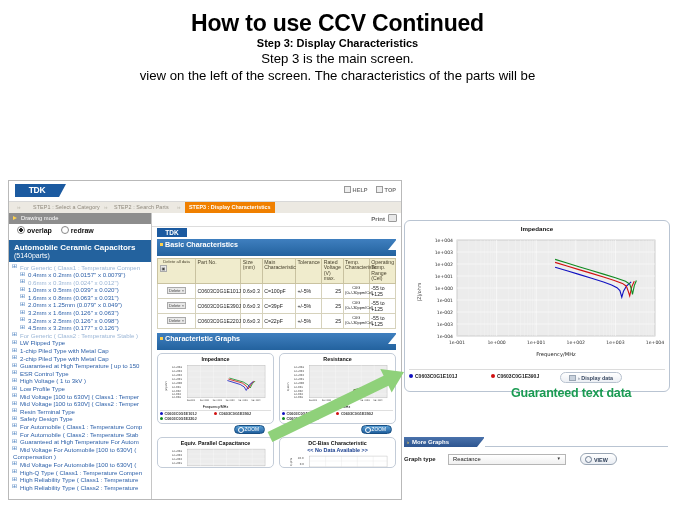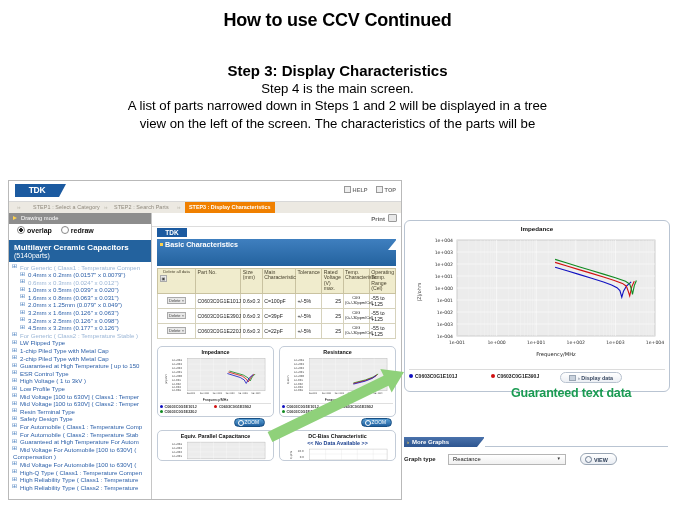--- a/index.html
+++ b/index.html
@@ -1,23 +1,23 @@
 <!DOCTYPE html>
 <html><head>
 <meta charset="utf-8">
 <style>
   html,body{margin:0;padding:0;background:#fff;}
   body{width:675px;height:506px;position:relative;overflow:hidden;
        font-family:"Liberation Sans",sans-serif;}
 
   
   .slide-head{position:absolute;left:0;top:0;width:675px;text-align:center;}
-  .slide-title{font-size:18px;font-weight:bold;color:#000;margin-top:10px;
+  .slide-title{font-size:23px;font-weight:bold;color:#000;margin-top:10px;
                letter-spacing:-.2px;}
-  .slide-sub{font-size:15px;font-weight:bold;color:#000;margin-top:31px;}
+  .slide-sub{font-size:11px;font-weight:bold;color:#000;margin-top:0;}
   .slide-body{font-size:13.2px;color:#000;line-height:1.32;margin-top:1px;
               padding:0 14px;}
 
   
   .app{position:absolute;left:8px;top:180px;width:392px;height:318px;
        background:#fff;border:1px solid #b9b9b9;overflow:hidden;}
 
   
   .app-titlebar{height:20px;background:#fff;position:relative;
                 border-bottom:1px solid #d8d8d8;}
@@ -76,21 +76,21 @@
   .rpane{position:absolute;left:143px;top:0;right:0;bottom:0;background:#fff;}
   .print-row{height:13px;position:relative;border-bottom:1px solid #ddd;
              background:#fff;}
   .print-btn{position:absolute;right:4px;top:1px;font-size:6px;color:#666;}
   .printer{display:inline-block;width:7px;height:6px;border:1px solid #999;
            background:#e8e8e8;vertical-align:-1px;margin-left:3px;border-radius:1px;}
   .tdk-small{position:absolute;left:5px;top:15px;width:30px;height:9px;
              background:#1b5aa0;color:#fff;font-size:6.5px;font-weight:bold;
              text-align:center;line-height:9px;}
   .sec{position:relative;margin:0 5px;}
-  .sec-head{height:27px;background:linear-gradient(#3f7fbf,#23629e);color:#fff;
+  .sec-head{height:17px;background:linear-gradient(#3f7fbf,#23629e);color:#fff;
             font-size:7.2px;font-weight:bold;line-height:11px;padding-left:8px;
             position:relative;}
   .sec-head:before{content:"";position:absolute;left:3px;top:4px;width:3px;height:3px;
                    background:#ffd24d;}
   .sec-head:after{content:"";position:absolute;right:-1px;top:0;width:0;height:0;
                   border-bottom:11px solid #fff;border-left:9px solid transparent;}
 
   
   table.basic{border-collapse:collapse;width:100%;font-size:5.2px;margin-top:2px;
               table-layout:fixed;}
@@ -166,22 +166,21 @@
 
   .arrow{position:absolute;left:0;top:0;pointer-events:none;}
 </style>
 </head>
 <body>
 
 <div class="slide-head">
   <div class="slide-title">How to use CCV Continued</div>
   <div class="slide-sub">Step 3: Display  Characteristics</div>
   <div class="slide-body">
-    <div>Step 4 is the main screen.</div>
-    <div>A list of parts narrowed down in Steps 1 and 2 will be displayed in a tree</div>
+    <div>Step 3 is the main screen.</div>
     <div>view on the left of the screen. The characteristics of the parts will be</div>
   </div>
 </div>
 
 <div class="app">
 
   <div class="app-titlebar">
     <div class="tdk-logo">TDK</div>
     <div class="app-toplinks">
       <span><i class="tl-box"></i><b>HELP</b></span>
@@ -200,21 +199,21 @@
 
   <div class="app-body">
 
     <div class="lpane">
       <div class="draw-mode">Drawing mode</div>
       <div class="radios">
         <span><i class="rad on"></i><b>overlap</b></span>
         <span class="rad2"><i class="rad"></i><b>redraw</b></span>
       </div>
       <div class="cat-head">
-        <div class="cat-title">Multilayer Ceramic Capacitors</div>
+        <div class="cat-title">Automobile Ceramic Capacitors</div>
         <div class="cat-count">(5140parts)</div>
       </div>
       <div class="tree" id="tree">
           <div class="tnode dim">For Generic ( Class1 : Temperature Compen</div>
           <div class="tnode lvl2">0.4mm x 0.2mm (0.0157" x 0.0079")</div>
           <div class="tnode lvl2 dim">0.6mm x 0.3mm (0.024" x 0.012")</div>
           <div class="tnode lvl2">1.0mm x 0.5mm (0.039" x 0.020")</div>
           <div class="tnode lvl2">1.6mm x 0.8mm (0.063" x 0.031")</div>
           <div class="tnode lvl2">2.0mm x 1.25mm (0.079" x 0.049")</div>
           <div class="tnode lvl2">3.2mm x 1.6mm (0.126" x 0.063")</div>
@@ -309,20 +308,21 @@
                 <td class="tc" style="font-size:3.9px;line-height:4.2px">C0G (0+/-30ppm/Cel)</td>
                 <td>-55 to +125</td>
               </tr>
             </tbody>
         </table>
       </div>
 
       <div style="height:4px"></div>
 
       <div class="sec">
+        <div class="sec-head">Characteristic Graphs</div>
 
         <div class="gcards">
           <div class="gcard">
             <div class="gtitle">Impedance</div>
             <div>
               <svg width="100%" height="40" viewBox="0 0 112 40">
                 <g font-size="2.6" fill="#333" font-family="DejaVu Sans">
                   <text x="12" y="5">1e+004</text>
                     <text x="12" y="9">1e+003</text>
                   <text x="12" y="13">1e+002</text>

